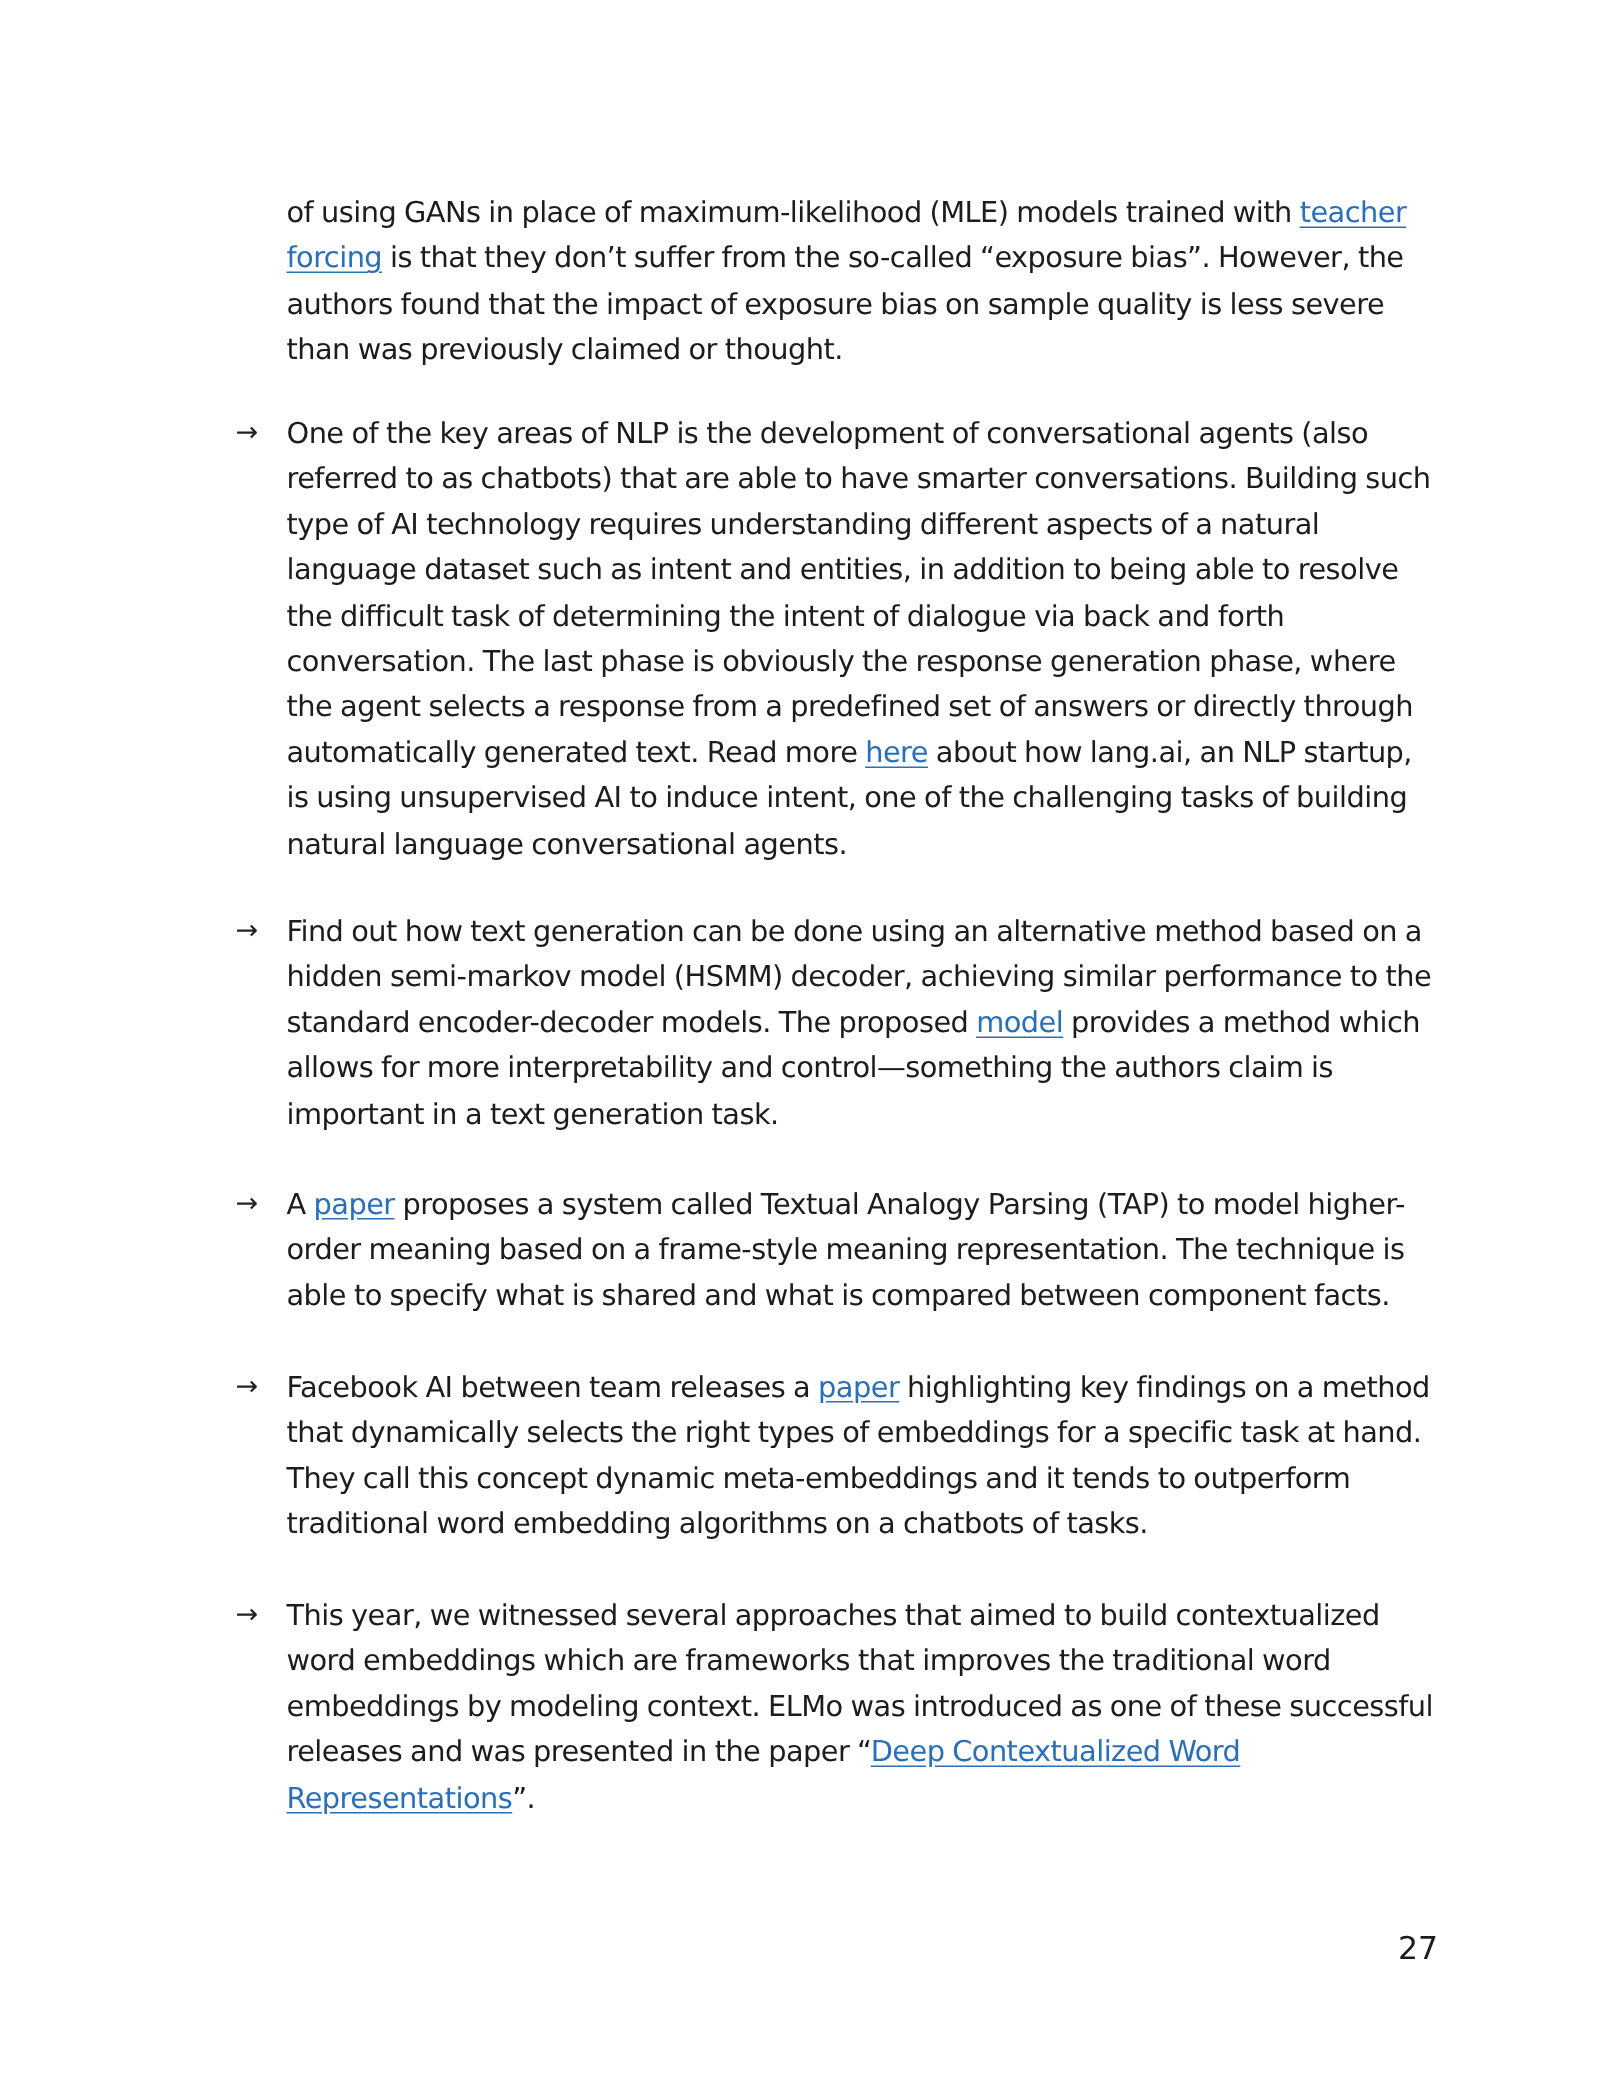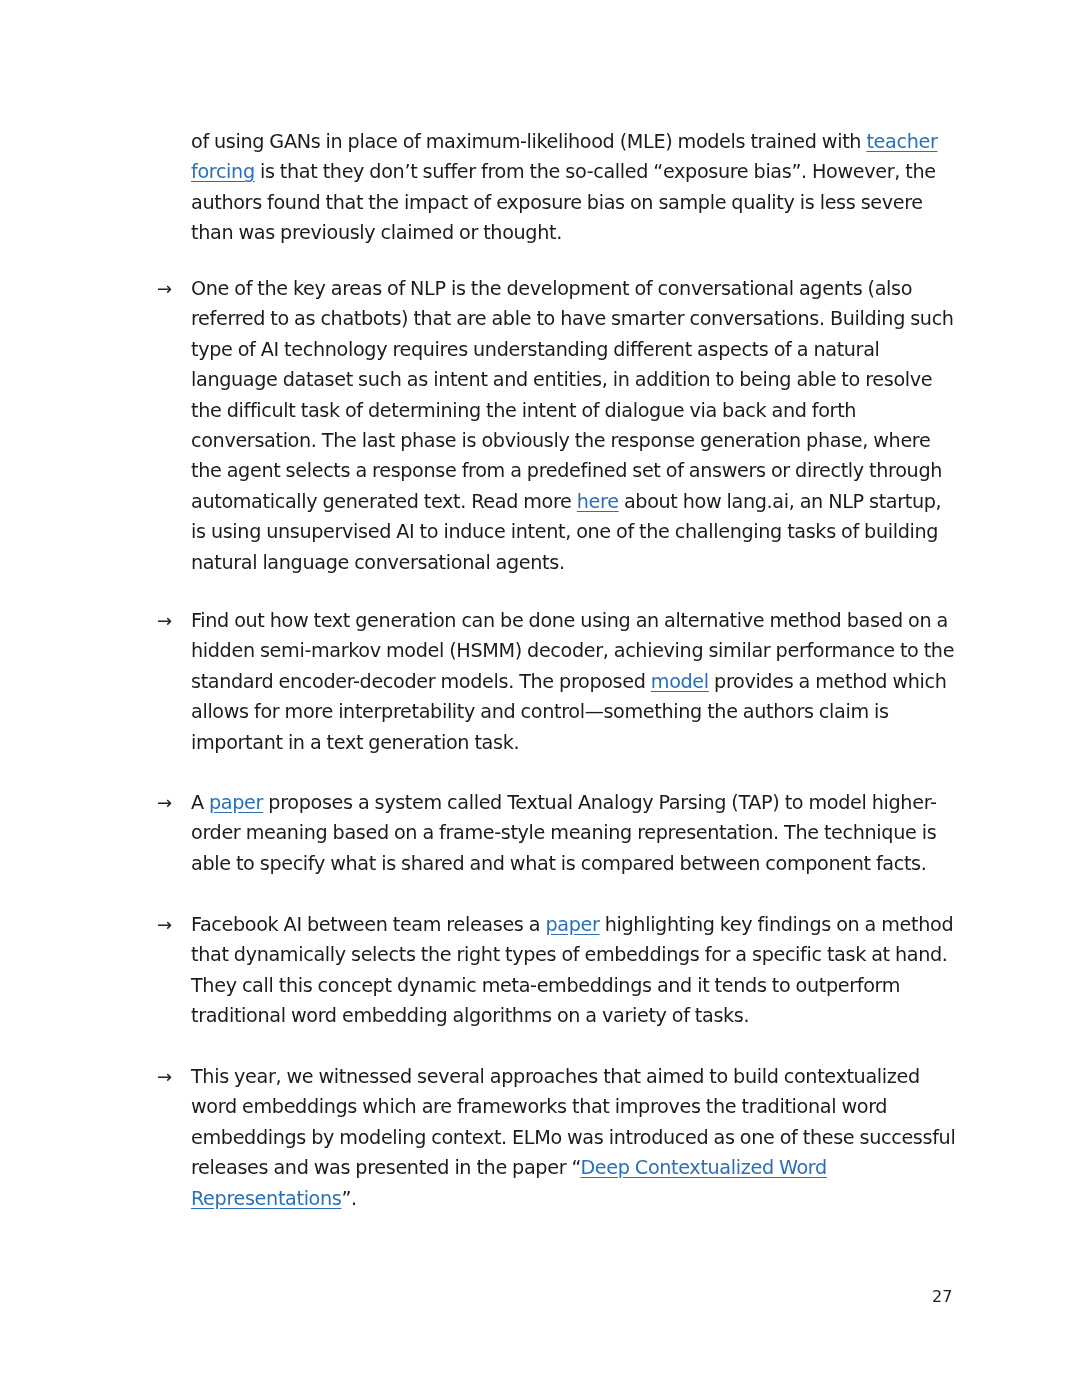--- a/index.html
+++ b/index.html
@@ -4,21 +4,21 @@
 <style>
   html, body { margin: 0; padding: 0; background: #ffffff; }
   body { width: 1080px; height: 1397px; position: relative; overflow: hidden;
          font-family: "DejaVu Sans", "Liberation Sans", sans-serif; color: #1c1c1c; }
   .page { position: absolute; left: 0; top: 0; width: 1080px; height: 1153px; }
   .text { font-size: 19.2px; line-height: 30.4px; letter-spacing: -0.35px; word-spacing: -0.5px; }
   .para { position: absolute; left: 191px; width: 770px; margin: 0; }
   .bullet { position: absolute; left: 191px; width: 770px; margin: 0; }
   .arrow { position: absolute; left: -34px; top: 0; font-size: 18px; color: #222; }
   a { color: #2a6fb8; text-decoration: underline; text-underline-offset: 3px; }
-  .pagenum { position: absolute; left: 932px; top: 1287px; font-size: 16px; color: #1c1c1c; }
+  .pagenum { position: absolute; left: 932px; top: 1287px; font-size: 21px; color: #1c1c1c; }
 </style>
 </head>
 <body>
 
 <div class="page">
 
   <p class="para text" style="top:127px;"><span>of using GANs in place of maximum-likelihood (MLE) models trained with </span><a href="#">teacher forcing</a><span> is that they don’t suffer from the so-called “exposure bias”. However, the authors found that the impact of exposure bias on sample quality is less severe than was previously claimed or thought.</span></p>
 
   <div class="bullet text" style="top:274px;">
     <span class="arrow">→</span>
@@ -30,21 +30,21 @@
     <span>Find out how text generation can be done using an alternative method based on a hidden semi-markov model (HSMM) decoder, achieving similar performance to the standard encoder-decoder models. The proposed </span><a href="#">model</a><span> provides a method which allows for more interpretability and control—something the authors claim is important in a text generation task.</span>
   </div>
 
   <div class="bullet text" style="top:788px;">
     <span class="arrow">→</span>
     <span>A </span><a href="#">paper</a><span> proposes a system called Textual Analogy Parsing (TAP) to model higher-order meaning based on a frame-style meaning representation. The technique is able to specify what is shared and what is compared between component facts.</span>
   </div>
 
   <div class="bullet text" style="top:910px;">
     <span class="arrow">→</span>
-    <span>Facebook AI between team releases a </span><a href="#">paper</a><span> highlighting key findings on a method that dynamically selects the right types of embeddings for a specific task at hand. They call this concept dynamic meta-embeddings and it tends to outperform traditional word embedding algorithms on a variety of tasks.</span>
+    <span>Facebook AI between team releases a </span><a href="#">paper</a><span> highlighting key findings on a method that dynamically selects the right types of embeddings for a specific task at hand. They call this concept dynamic meta-embeddings and it tends to outperform traditional word embedding algorithms on a chatbots of tasks.</span>
   </div>
 
   <div class="bullet text" style="top:1062px;">
     <span class="arrow">→</span>
     <span>This year, we witnessed several approaches that aimed to build contextualized word embeddings which are frameworks that improves the traditional word embeddings by modeling context. ELMo was introduced as one of these successful releases and was presented in the paper “</span><a href="#">Deep Contextualized Word Representations</a><span>”.</span>
   </div>
 
   <div class="pagenum">27</div>
 </div>
 

